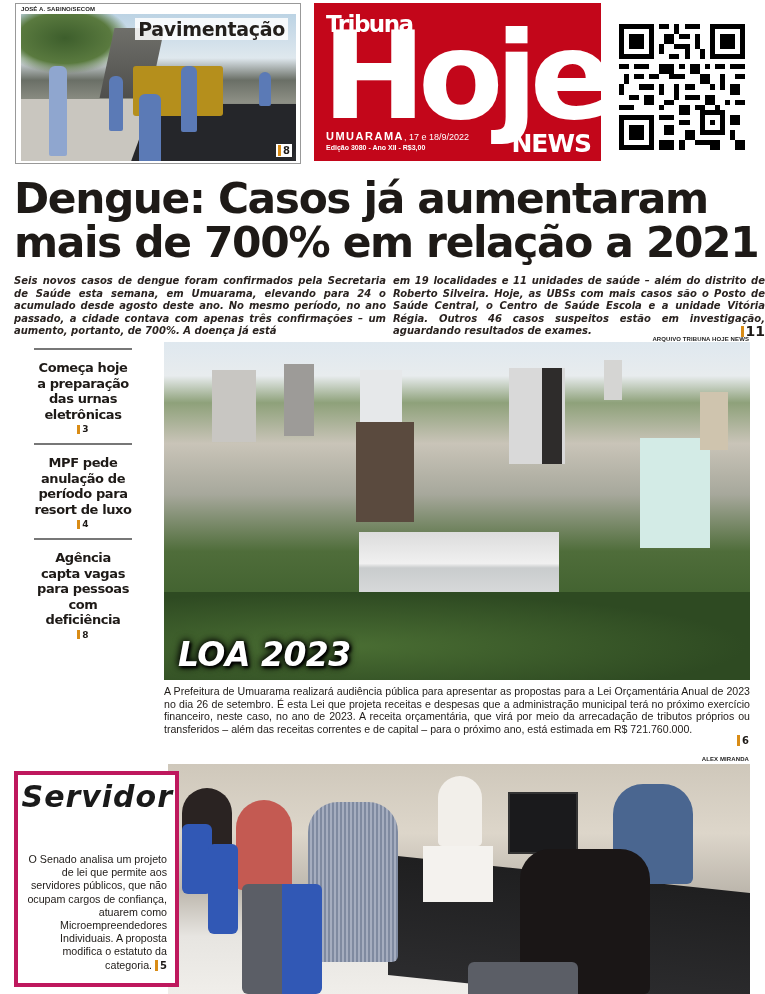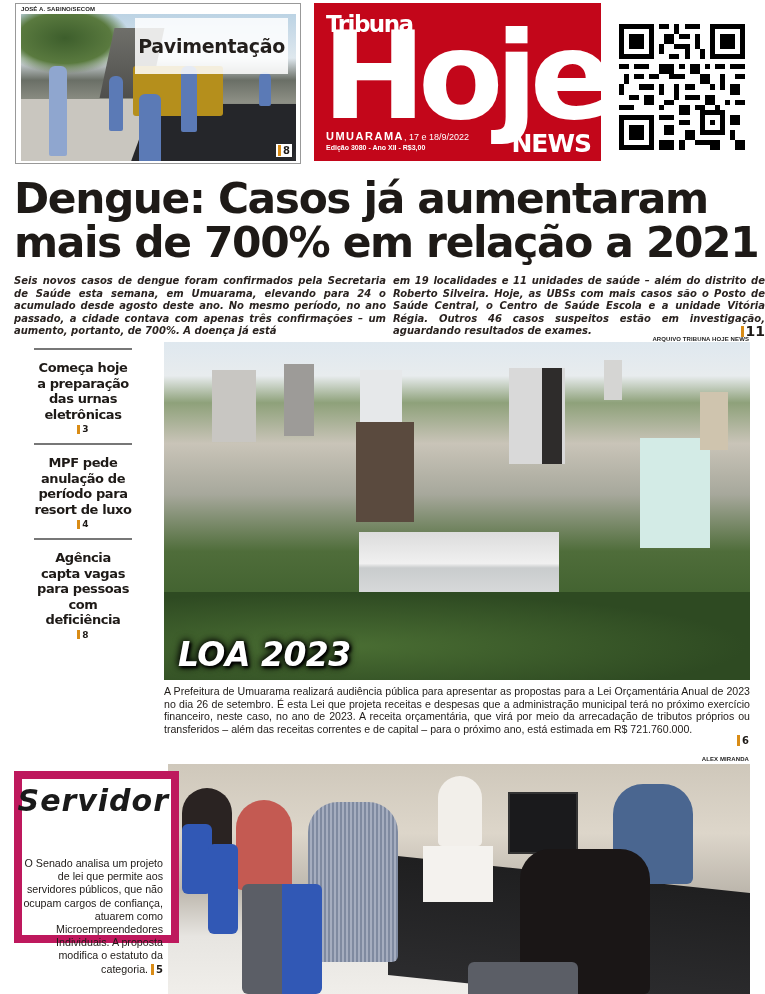--- a/index.html
+++ b/index.html
@@ -11,21 +11,21 @@
   .credit { font-size: 6px; font-weight: bold; color: #222; letter-spacing: 0.1px; }
   .teaser .credit { position: absolute; left: 5px; top: 2px; }
   .teaser-photo { position: absolute; left: 5px; top: 10px; width: 275px; height: 147px; overflow: hidden;
     background: linear-gradient(180deg, #bcd3e4 0%, #dfe8ee 30%, #6a6f66 45%, #8e9086 60%, #3a3b3e 75%, #2a2b2f 100%); }
   .teaser-photo .truck { position: absolute; left: 86px; top: 14px; width: 50px; height: 70px; background: linear-gradient(#6f6f6a,#4f4f4c); transform: skewX(-12deg); }
   .teaser-photo .machine { position: absolute; left: 112px; top: 52px; width: 90px; height: 50px; background: #b58f1c; border-radius: 3px; }
   .teaser-photo .person { position: absolute; background: #5b7ab6; border-radius: 6px 6px 2px 2px; }
   .teaser-photo .road { position: absolute; left: 120px; top: 90px; width: 160px; height: 60px; background: #25262a; transform: skewX(-20deg); }
   .teaser-photo .sidewalk { position: absolute; left: 0; top: 85px; width: 150px; height: 65px; background: #c9c6bf; }
   .teaser-photo .tree { position: absolute; left: 0; top: 0; width: 110px; height: 60px; background: radial-gradient(ellipse at 40% 40%, #3d5e2c, #5a7a3f 50%, transparent 70%); }
-  .teaser-title { position: absolute; right: 12px; top: 14px; font-family: "DejaVu Sans", sans-serif; font-weight: bold; font-size: 19px; color: #231f1c; background: rgba(255,255,255,0.85); padding: 17px 3px; letter-spacing: -0.3px; }
+  .teaser-title { position: absolute; right: 12px; top: 14px; font-family: "DejaVu Sans", sans-serif; font-weight: bold; font-size: 19px; color: #231f1c; background: rgba(255,255,255,0.85); padding: 0 3px; letter-spacing: -0.3px; }
   .page-ref { display: inline-flex; align-items: center; gap: 2px; font-weight: bold; font-family: "DejaVu Sans", sans-serif; color: #1e1a17; }
   .page-ref .bar { display: inline-block; width: 3px; background: #d98c16; }
   .teaser .page-ref { position: absolute; right: 8px; bottom: 6px; font-size: 10px; background: #fff; padding: 1px 2px; }
   .teaser .page-ref .bar { height: 11px; }
 
   
   .masthead { left: 314px; top: 3px; width: 287px; height: 158px; background: #c3061a; color: #fff; overflow: hidden; }
   .mh-tribuna { position: absolute; left: 12px; top: 8px; font-family: "DejaVu Sans", sans-serif; font-weight: bold; font-size: 23px; letter-spacing: -1.5px; }
   .mh-hoje { position: absolute; left: 8px; top: 12px; font-family: "DejaVu Sans", sans-serif; font-weight: bold; font-size: 122px; line-height: 1; letter-spacing: -8px; transform: scaleX(1.02); transform-origin: left; }
   .mh-city { position: absolute; left: 12px; top: 127px; font-size: 11px; font-weight: bold; letter-spacing: 1.5px; white-space: nowrap; }
@@ -65,21 +65,21 @@
   .loa-ref .bar { height: 11px; }
 
   
   .mei-credit { right: 16px; top: 756px; }
   .mei-photo { left: 168px; top: 764px; width: 582px; height: 230px; overflow: hidden;
     background: linear-gradient(180deg, #cfc8bb 0%, #ddd6ca 30%, #bdb7ad 55%, #e7e5e1 75%, #f0eeea 100%); }
   .mei-photo .counter { position: absolute; left: 220px; top: 110px; width: 362px; height: 120px; background: linear-gradient(#1f1f20, #2c2c2e); transform: skewY(6deg); }
   .mei-photo .monitor { position: absolute; left: 340px; top: 28px; width: 70px; height: 62px; background: #1a1a1c; border: 2px solid #333; }
   .mei-photo .chair { position: absolute; background: #3158b5; border-radius: 6px; }
   .mei-photo .person { position: absolute; border-radius: 30px 30px 6px 6px; }
-  .mei-box { left: 14px; top: 771px; width: 165px; height: 172px; border: 8px solid #be185d; background: #fff; }
+  .mei-box { left: 14px; top: 771px; width: 165px; height: 216px; border: 4px solid #be185d; background: #fff; }
   .mei-title { position: absolute; right: 2px; top: 6px; text-align: right; font-family: "DejaVu Sans", sans-serif; font-weight: bold; font-style: italic; font-size: 30px; line-height: 31px; color: #1a1a1a; letter-spacing: 1px; }
   .mei-text { position: absolute; right: 8px; top: 78px; width: 140px; text-align: right; font-size: 10.7px; line-height: 13.2px; color: #1e1a17; }
   .mei-text .page-ref { font-size: 10px; vertical-align: middle; }
   .mei-text .page-ref .bar { height: 11px; }
 </style>
 </head>
 <body>
 
 <div class="abs teaser">
   <span class="credit">JOSÉ A. SABINO/SECOM</span>

